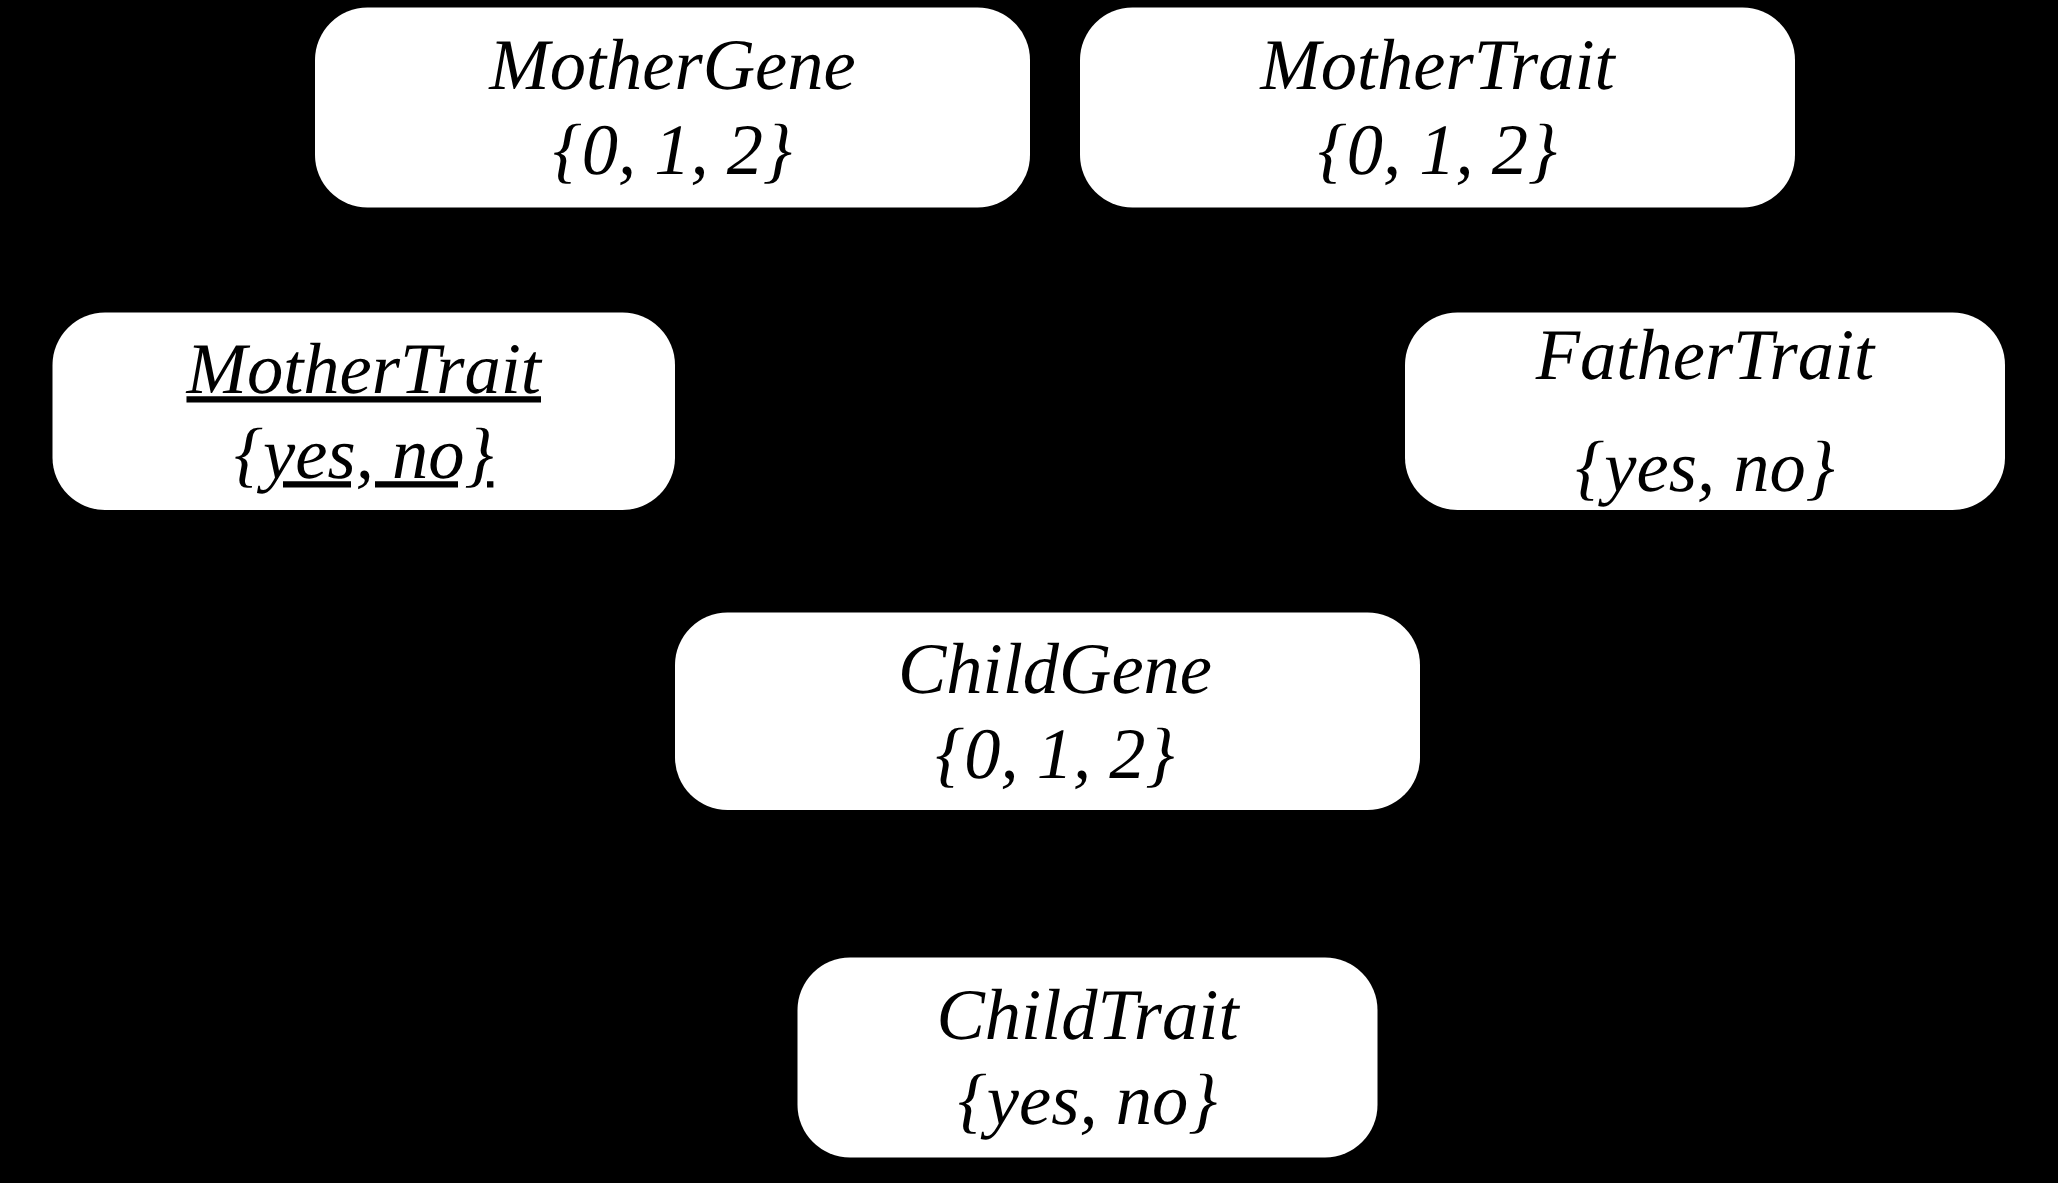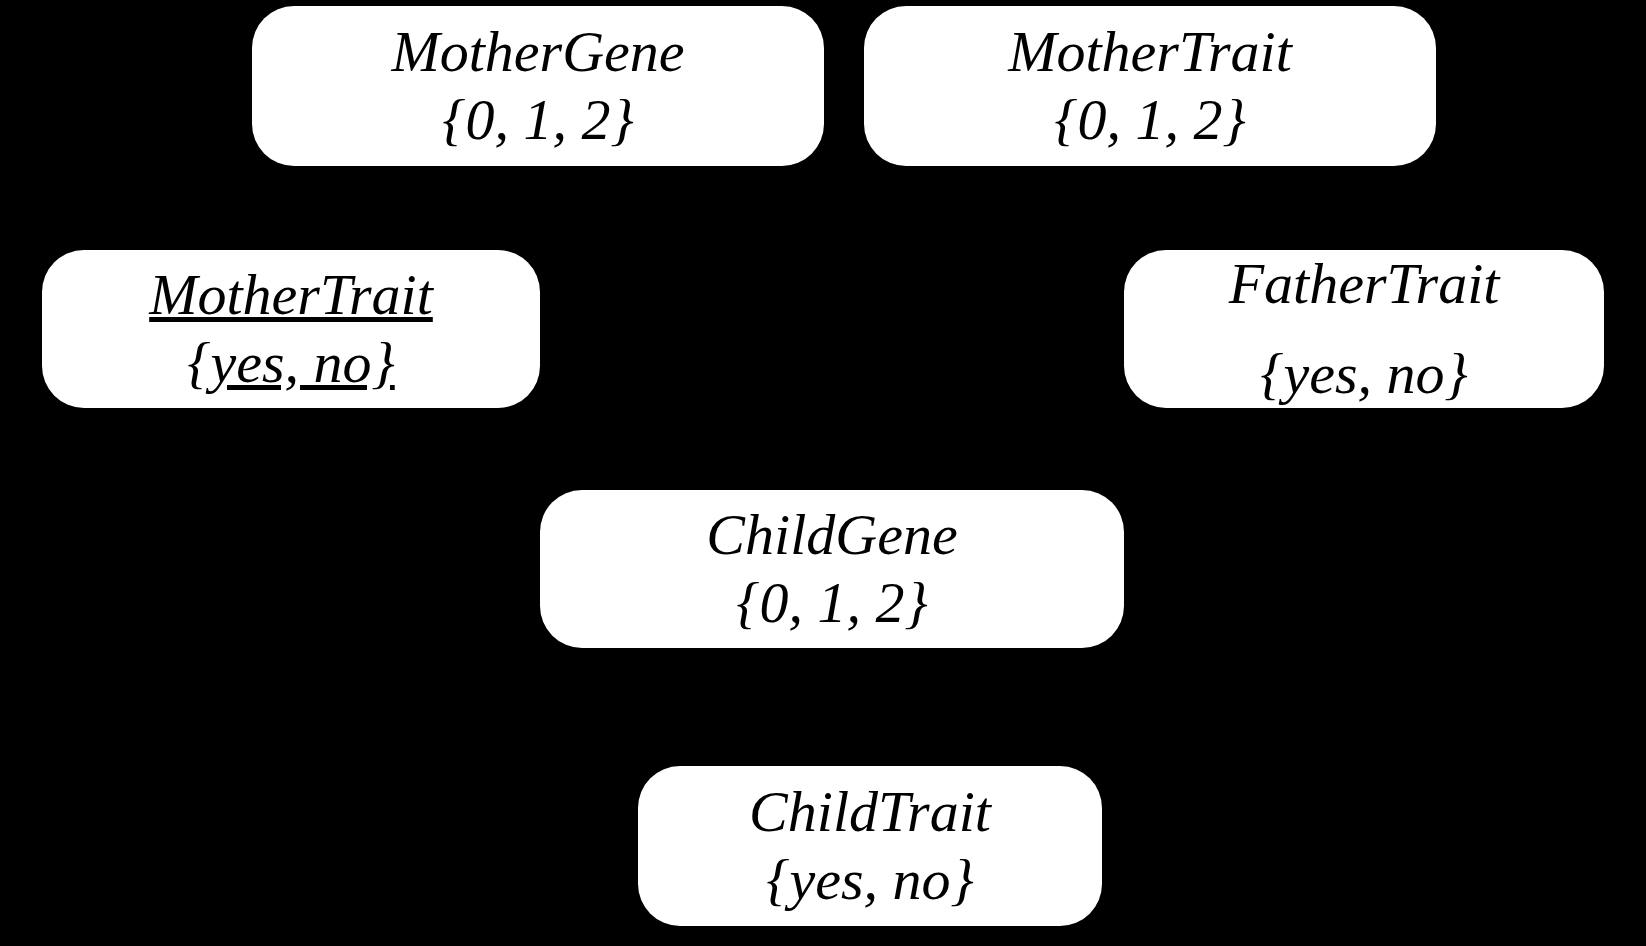--- a/index.html
+++ b/index.html
@@ -33,21 +33,21 @@
   }
   .node .node-label,
   .node .node-domain {
     display: block;
   }
   
   .node-mother-gene  { left: 220px;  top: 6px;   width: 572px; height: 160px; }
   .node-father-gene  { left: 832px;  top: 6px;   width: 572px; height: 160px; }
   .node-mother-trait { left: 10px;   top: 250px; width: 498px; height: 158px; text-decoration: underline; }
   .node-father-trait { left: 1092px; top: 250px; width: 480px; height: 158px; justify-content: space-between; }
-  .node-child-gene   { left: 508px;  top: 490px; width: 584px; height: 158px; }
+  .node-child-gene   { left: 508px;  top: 490px; width: 584px; height: 158px; padding-left: 12px; }
   .node-child-trait  { left: 606px;  top: 766px; width: 464px; height: 160px; }
 </style>
 </head>
 <body>
 
 <div class="canvas">
 
   <div class="node node-mother-gene">
     <span class="node-label">MotherGene</span>
     <span class="node-domain">{0, 1, 2}</span>

